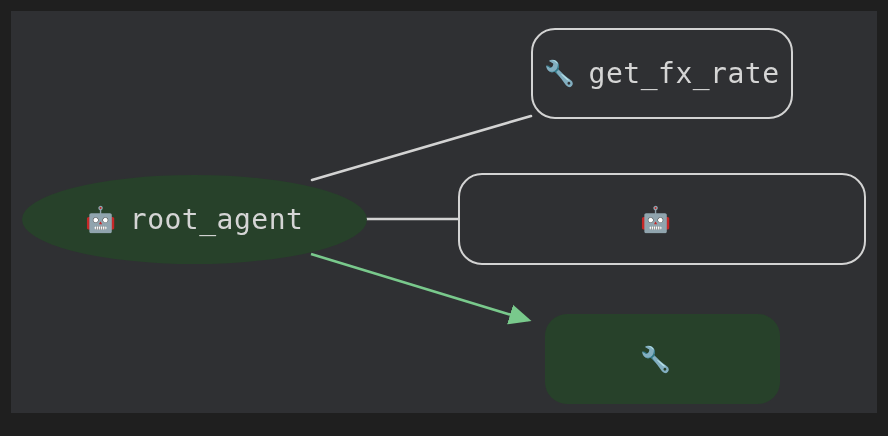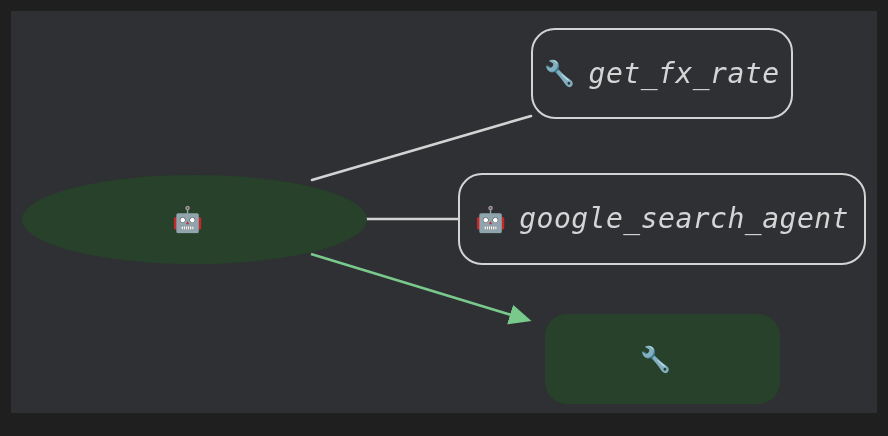--- a/index.html
+++ b/index.html
@@ -51,21 +51,20 @@
     line-height: 1;
     margin-right: 13px;
     display: inline-block;
   }
   .node-label {
     font-family: "DejaVu Sans Mono", "Liberation Mono", monospace;
     font-size: 28px;
     letter-spacing: 0.5px;
     color: #d5d5d5;
     line-height: 1;
-    font-style: italic;
   }
   
   #node-root-agent {
     left: 22px;
     top: 175px;
     width: 345px;
     height: 89px;
     border-radius: 50%;
     background: #27412a;
   }
@@ -115,29 +114,29 @@
 
     <line x1="312" y1="180" x2="531" y2="116" stroke="#d3d3d3" stroke-width="2.6" stroke-linecap="round"></line>
 
     <line x1="366" y1="219" x2="458" y2="219" stroke="#d3d3d3" stroke-width="2.6" stroke-linecap="round"></line>
 
     <line x1="311" y1="254" x2="528" y2="320" stroke="#79c98c" stroke-width="2.6" stroke-linecap="butt" marker-end="url(#arrow-green)"></line>
   </svg>
 
   <div class="node" id="node-root-agent">
     <span class="node-icon">🤖</span>
+    <span class="node-label">root_agent</span>
   </div>
 
   <div class="node" id="node-get-fx-rate">
     <span class="node-icon">🔧</span>
     <span class="node-label">get_fx_rate</span>
   </div>
 
   <div class="node" id="node-google-search-agent">
     <span class="node-icon">🤖</span>
-    <span class="node-label">google_search_agent</span>
   </div>
 
   <div class="node" id="node-wikipedia">
     <span class="node-icon">🔧</span>
   </div>
 
 </div>
 
 </body></html>

